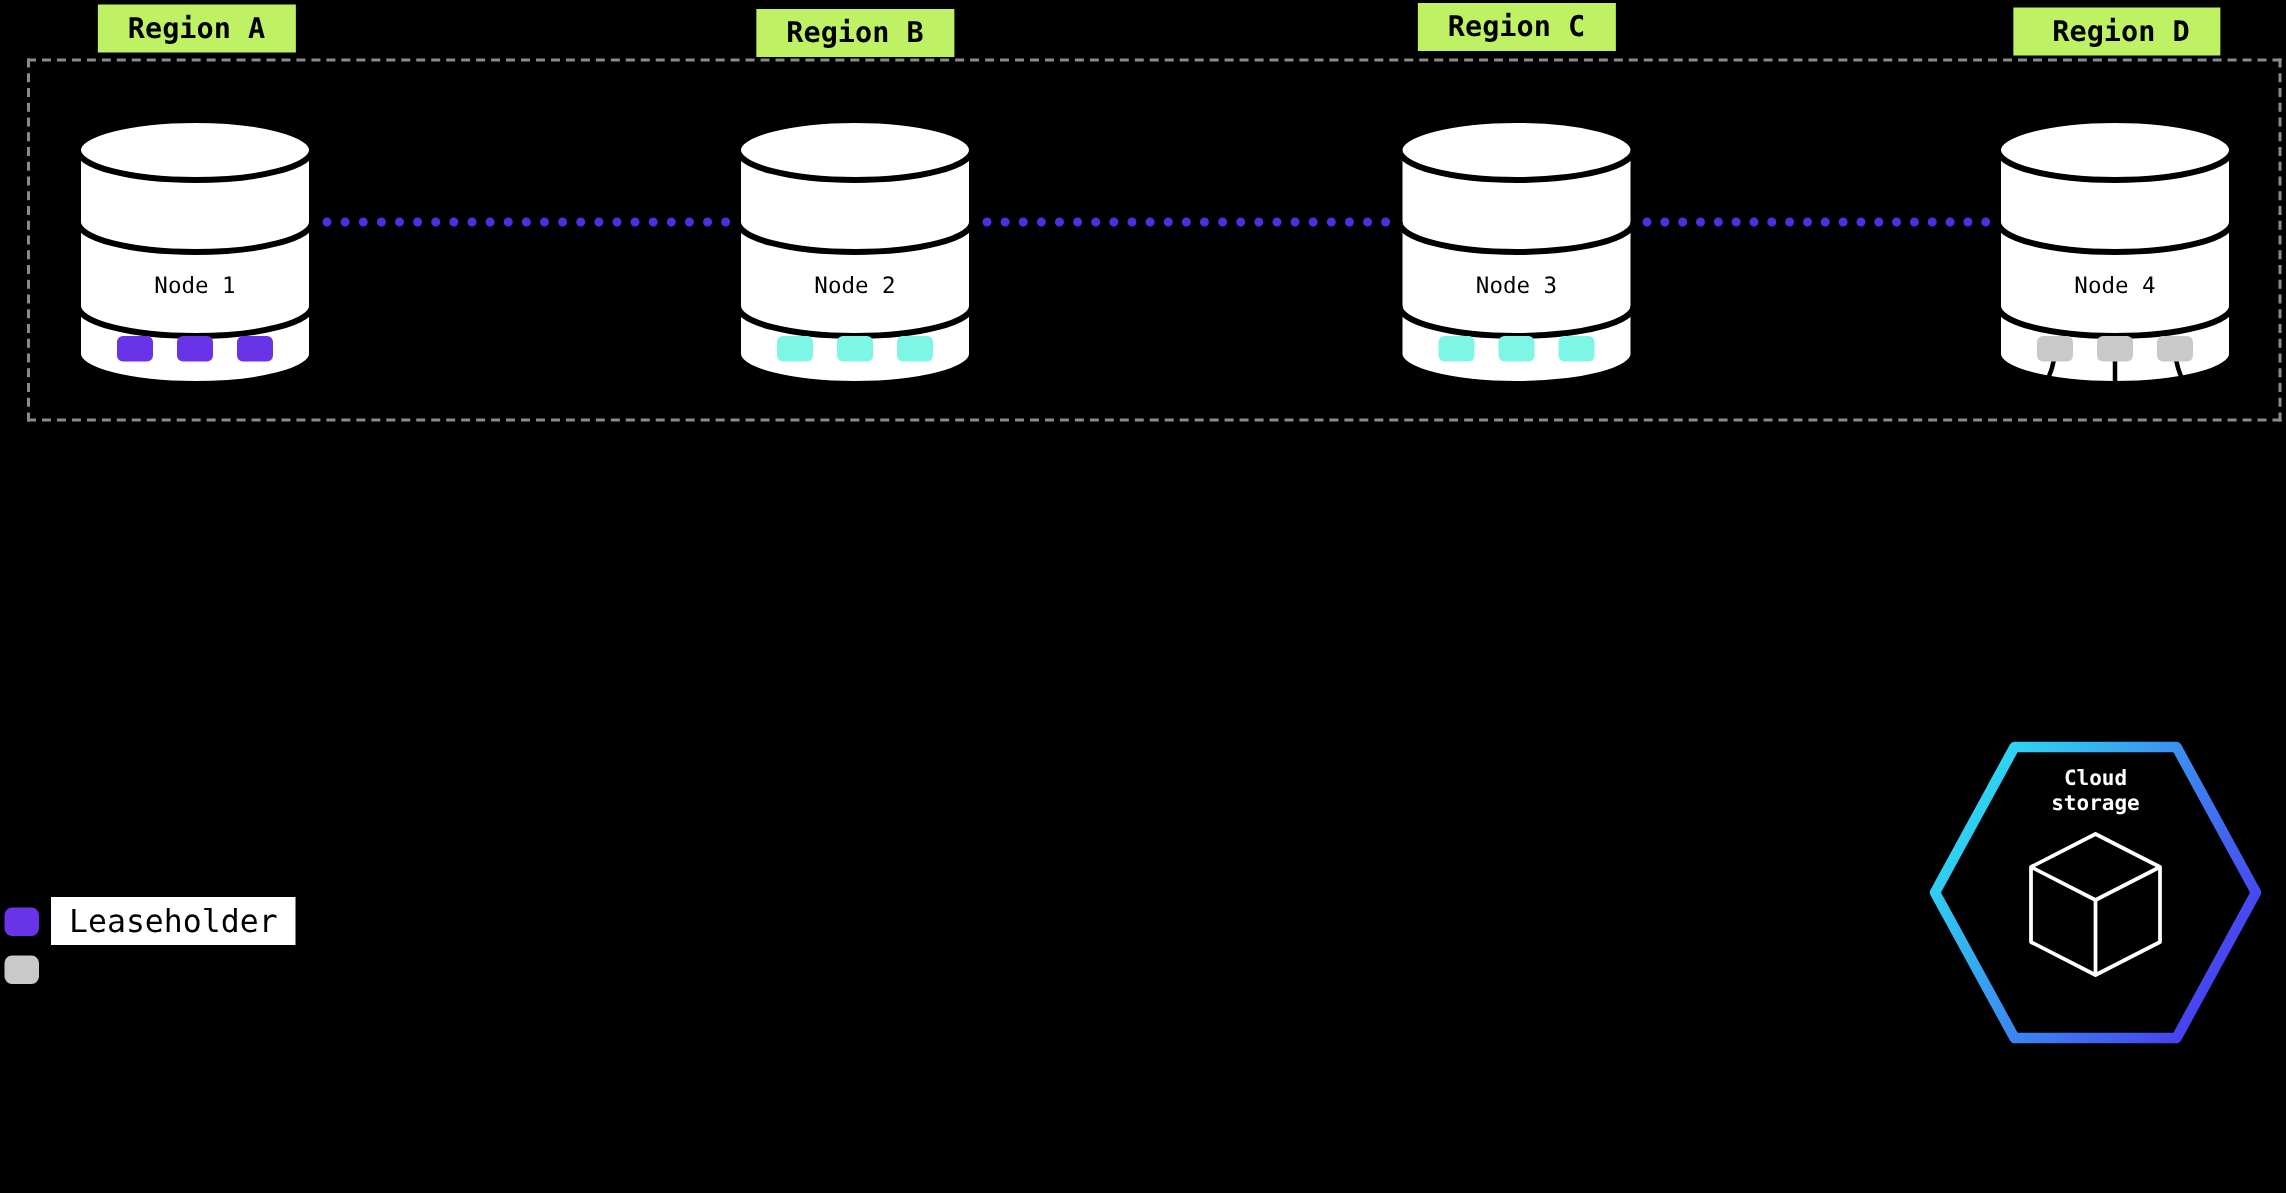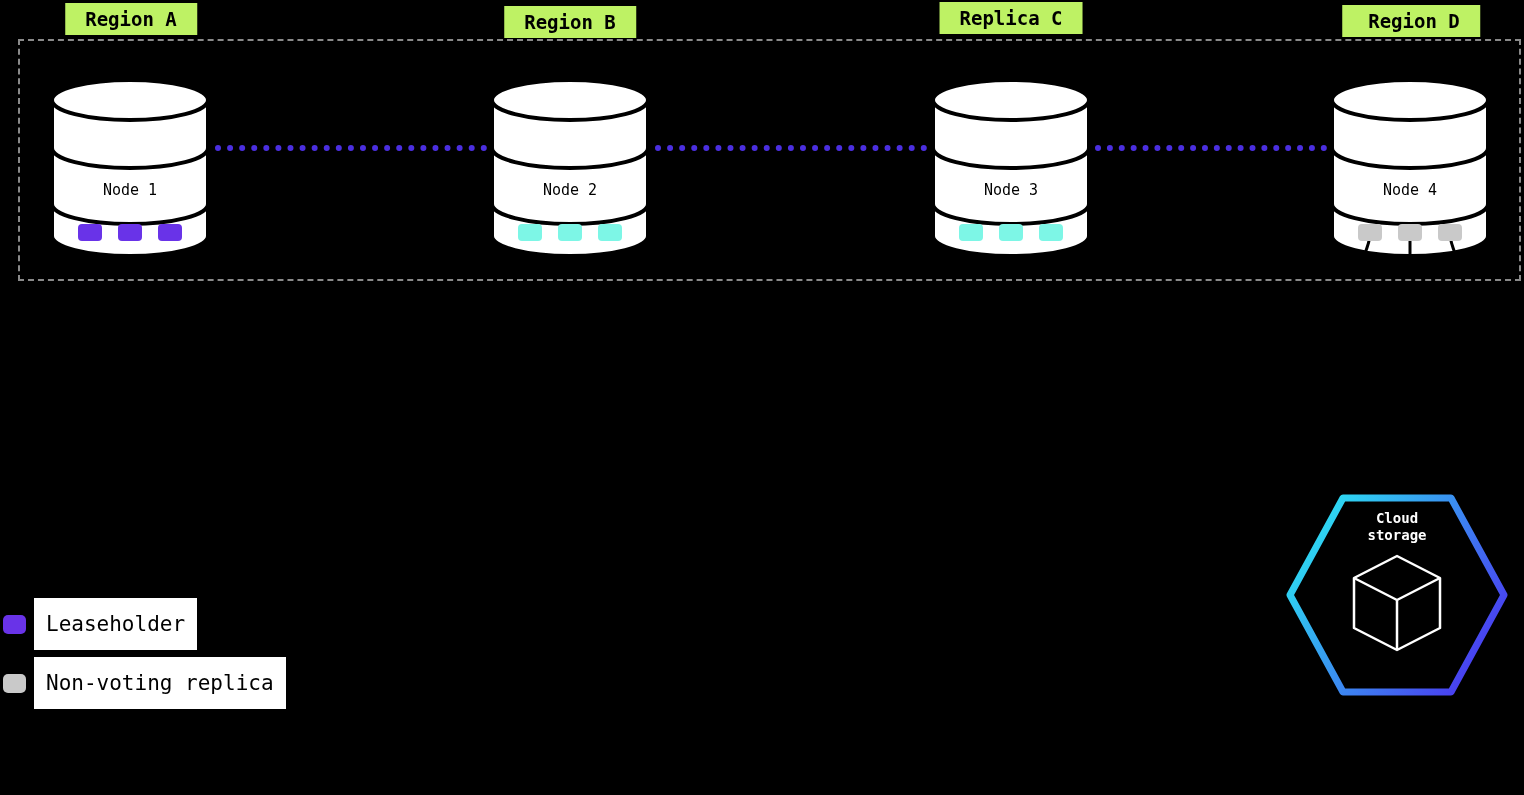--- a/index.html
+++ b/index.html
@@ -53,37 +53,37 @@
     position: absolute; left: 3px; top: 598px;
     display: flex; flex-direction: column; gap: 7px;
   }
   .legend-item { display: flex; align-items: center; gap: 8px; }
   .swatch { width: 23px; height: 19px; border-radius: 5px; flex: 0 0 auto; }
   .legend-item[data-type="leaseholder"] .swatch { background: var(--leaseholder, #6933e8); }
   .legend-item[data-type="replica"]     .swatch { background: var(--replica, #7df6e6); }
   .legend-item[data-type="nonvoting"]   .swatch { background: var(--nonvoting, #c9c9c9); }
   .legend-label {
     background: #fff; color: #000;
-    font-size: 21px; padding: 14px 12px;
+    font-size: 21px; padding: 4px 12px;
     white-space: nowrap;
   }
 
   
   .cloud { position: absolute; left: 1283px; top: 491px; width: 228px; height: 208px; text-align: right; }
   .cloud svg { width: 228px; height: 208px; display: block; }
   .hex-outline { fill: #000; stroke: url(#hexgrad); stroke-width: 7; stroke-linejoin: round; }
   .cloud-text { fill: #fff; font-weight: bold; font-size: 14px; font-family: inherit; }
   .cube { fill: none; stroke: #fff; stroke-width: 2.5; stroke-linejoin: round; }
 </style>
 </head>
 <body>
 
 <div class="region-label" style="left:131px; top:3px;">Region A</div>
 <div class="region-label" style="left:570px; top:6px;">Region B</div>
-<div class="region-label" style="left:1011px; top:2px;">Replica C</div>
+<div class="region-label" style="left:1011px; top:2px;">Region C</div>
 <div class="region-label" style="left:1411px; top:5px;padding-left:26px;">Region D</div>
 
 <div class="dashed-box"></div>
 
 <div class="dotted-link" style="left:215px;  width:272px;"></div>
 <div class="dotted-link" style="left:655px;  width:272px;"></div>
 <div class="dotted-link" style="left:1095px; width:232px;"></div>
 
 <div class="node" style="left:50px;" data-type="leaseholder">
   <svg viewBox="0 0 160 200">
@@ -155,21 +155,20 @@
   </svg>
 </div>
 
 <div class="legend">
   <div class="legend-item" data-type="leaseholder">
     <div class="swatch"></div>
     <div class="legend-label">Leaseholder</div>
   </div>
   <div class="legend-item" data-type="nonvoting">
     <div class="swatch"></div>
-    <div class="legend-label">Non-voting replica</div>
   </div>
 </div>
 
 <div class="cloud">
   <svg viewBox="0 0 228 208">
     <defs>
       <linearGradient id="hexgrad" x1="0%" y1="20%" x2="100%" y2="80%">
         <stop offset="0%" style="stop-color: var(--hex-grad-start, #2be4f2);"></stop>
         <stop offset="100%" style="stop-color: var(--hex-grad-end, #4b33f0);"></stop>
       </linearGradient>

